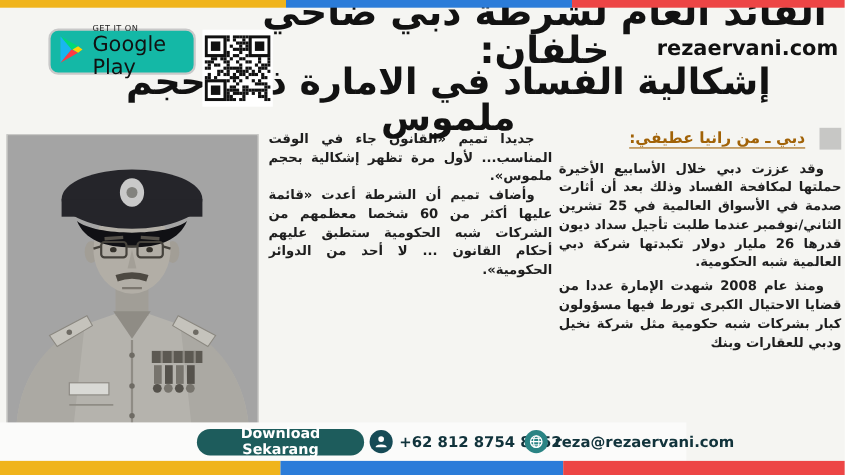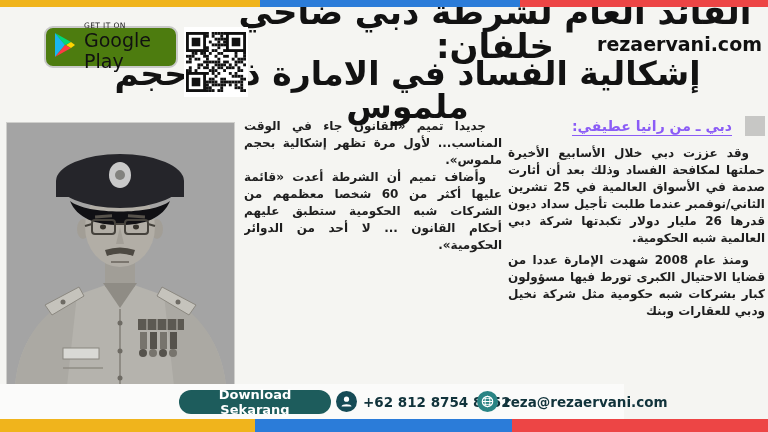--- a/index.html
+++ b/index.html
@@ -18,21 +18,21 @@
 
   
   .headline{position:absolute;color:#121212;font-weight:bold;direction:rtl;
             text-align:center;z-index:1;letter-spacing:-.5px;line-height:1;}
   .hl1{top:-5px;left:225px;right:3px;font-size:34px;}
   .hl2{top:57px;left:52px;right:5px;font-size:33px;}
   .site{position:absolute;top:33px;right:6px;font-size:19px;font-weight:bold;
         color:#111;z-index:3;font-family:"DejaVu Sans",sans-serif;}
 
   
-  .gplay{position:absolute;left:44px;top:26px;width:134px;height:42px;background:#4d7c0f;
+  .gplay{position:absolute;left:44px;top:26px;width:134px;height:42px;background:#14b8a6;
          border:2px solid #c9c9c9;border-radius:9px;display:flex;align-items:center;
          padding:0 8px;box-sizing:border-box;gap:8px;z-index:4;}
   .gplay-txt{display:flex;flex-direction:column;line-height:1.1;}
   .gplay-sub{font-size:7.5px;color:#222;letter-spacing:.4px;}
   .gplay-name{font-size:19px;color:#111;font-weight:normal;}
 
   
   .qr{position:absolute;left:184px;top:27px;width:64px;height:70px;background:#fff;
       z-index:5;display:flex;align-items:center;justify-content:center;}
 
@@ -42,21 +42,21 @@
 
   
   .col{position:absolute;top:118px;height:264px;overflow:hidden;direction:rtl;
        text-align:justify;color:#1e1e1e;font-size:12px;line-height:17px;font-weight:bold;}
   .col p{margin:0;text-indent:16px;}
   .col-mid{left:244px;width:258px;}
   .col-right{left:508px;width:257px;top:116px;}
   .col-right p{margin:0 0 5px 0;}
   .byline{display:flex;direction:rtl;align-items:center;gap:13px;margin-bottom:9px;}
   .byline-sq{width:20px;height:20px;background:#c7c7c5;flex:0 0 auto;}
-  .byline-txt{font-size:14px;font-weight:bold;color:#8b5cf6;
+  .byline-txt{font-size:14px;font-weight:bold;color:#a16207;
               text-decoration:underline;text-underline-offset:4px;}
 
   
   .footer{position:absolute;left:0;top:384px;width:624px;height:35px;background:#fbfbfa;z-index:4;}
   .dl-btn{position:absolute;left:179px;top:6px;width:152px;height:24px;border:none;
           border-radius:13px;background:var(--accent_teal);color:#fff;font-weight:bold;
           font-size:13px;font-family:"DejaVu Sans",sans-serif;display:flex;
           align-items:center;justify-content:center;cursor:pointer;}
   .contact{position:absolute;top:7px;display:flex;align-items:center;gap:6px;
            font-size:13.5px;font-weight:bold;color:#11333b;}

